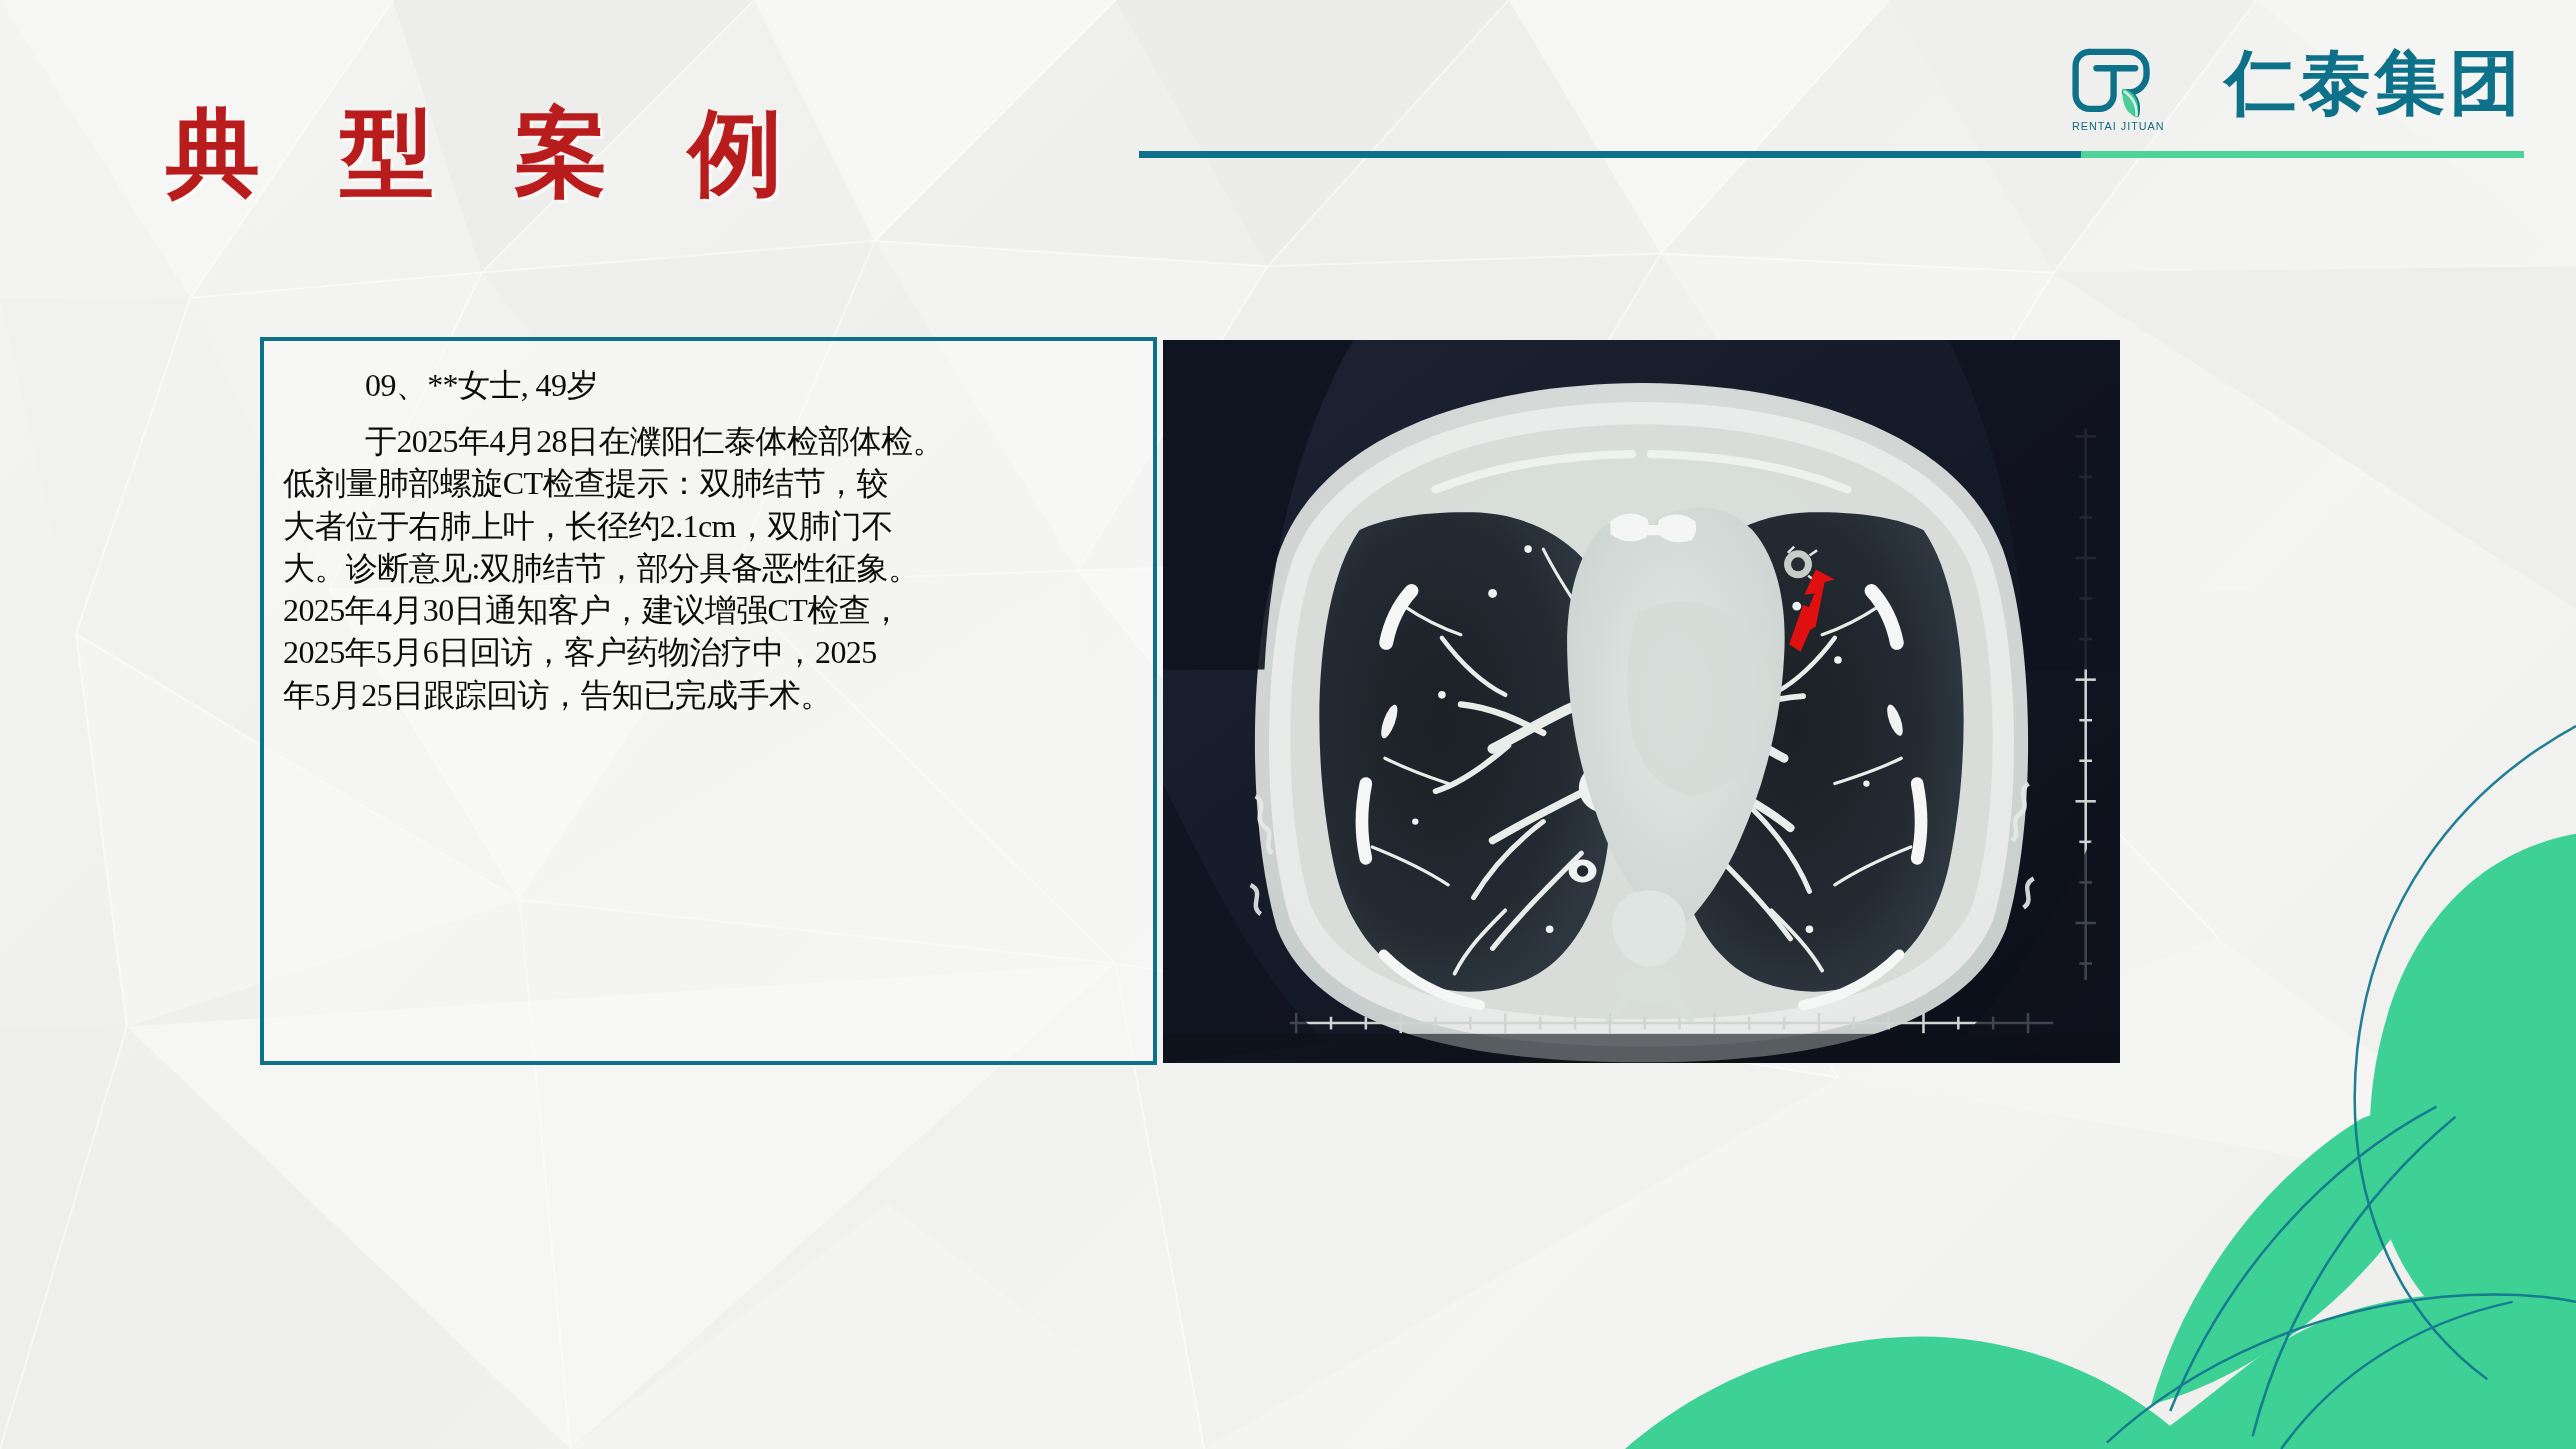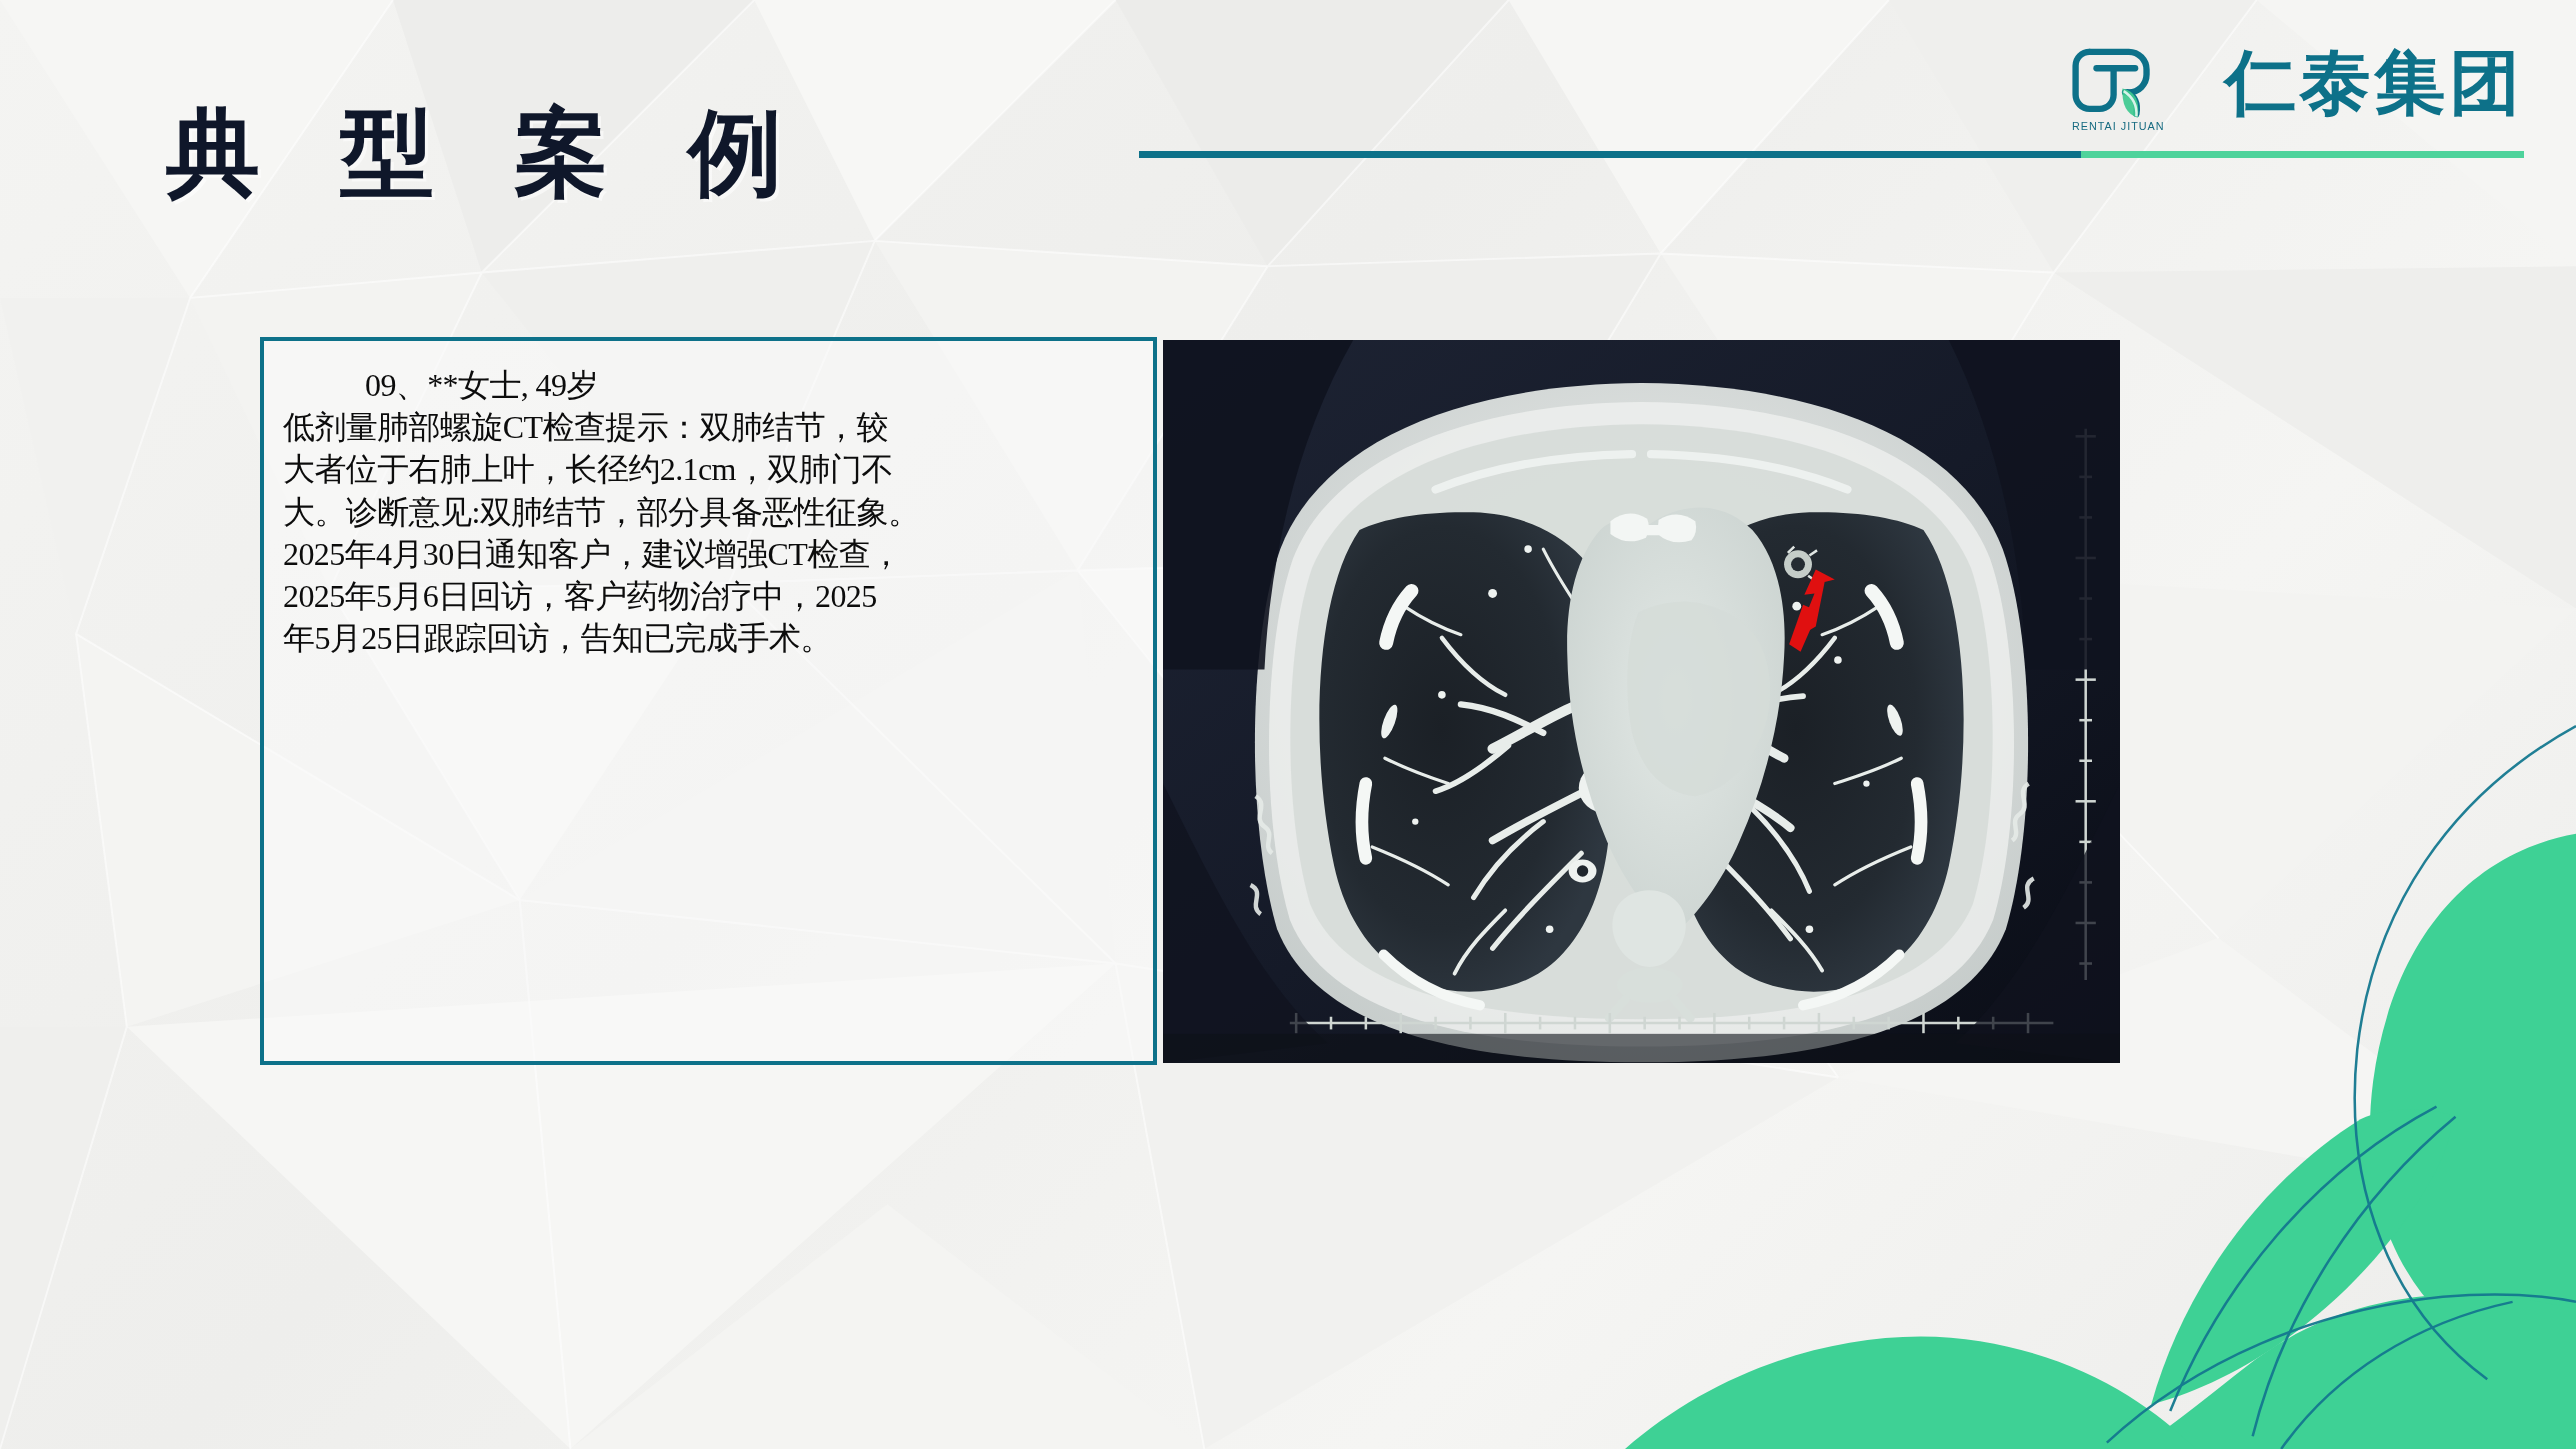--- a/index.html
+++ b/index.html
@@ -29,21 +29,21 @@
 
   
   .title {
     position: absolute;
     left: 166px;
     top: 106px;
     font-family: "Liberation Sans", "DejaVu Sans", sans-serif;
     font-weight: bold;
     font-size: 94px;
     letter-spacing: 27px;
-    color: #0f172a;
+    color: #b91c1c;
     line-height: 1;
     white-space: nowrap;
     text-shadow: 3.2px 3.2px 0 rgba(255,255,255,0.55);
   }
 
   
   .rule {
     position: absolute;
     left: 1139px;
     top: 151px;
@@ -203,20 +203,21 @@
         <path d="M88,82 q22,14 20,40" stroke="#ffffff" stroke-width="4" fill="none" opacity="0.8"></path>
       </svg>
       <div class="logo-sub">RENTAI JITUAN</div>
     </div>
     <div class="logo-word">仁泰集团</div>
   </div>
 
   <div class="case-box">
     <div class="case-inner">
       <div class="case-line indent">09、**女士, 49岁</div>
+      <div class="case-line indent gap-top">于2025年4月28日在濮阳仁泰体检部体检。</div>
       <div class="case-line">低剂量肺部螺旋CT检查提示：双肺结节，较</div>
       <div class="case-line">大者位于右肺上叶，长径约2.1cm，双肺门不</div>
       <div class="case-line">大。诊断意见:双肺结节，部分具备恶性征象。</div>
       <div class="case-line">2025年4月30日通知客户，建议增强CT检查，</div>
       <div class="case-line">2025年5月6日回访，客户药物治疗中，2025</div>
       <div class="case-line">年5月25日跟踪回访，告知已完成手术。</div>
     </div>
   </div>
 
   <div class="ct-wrap">

